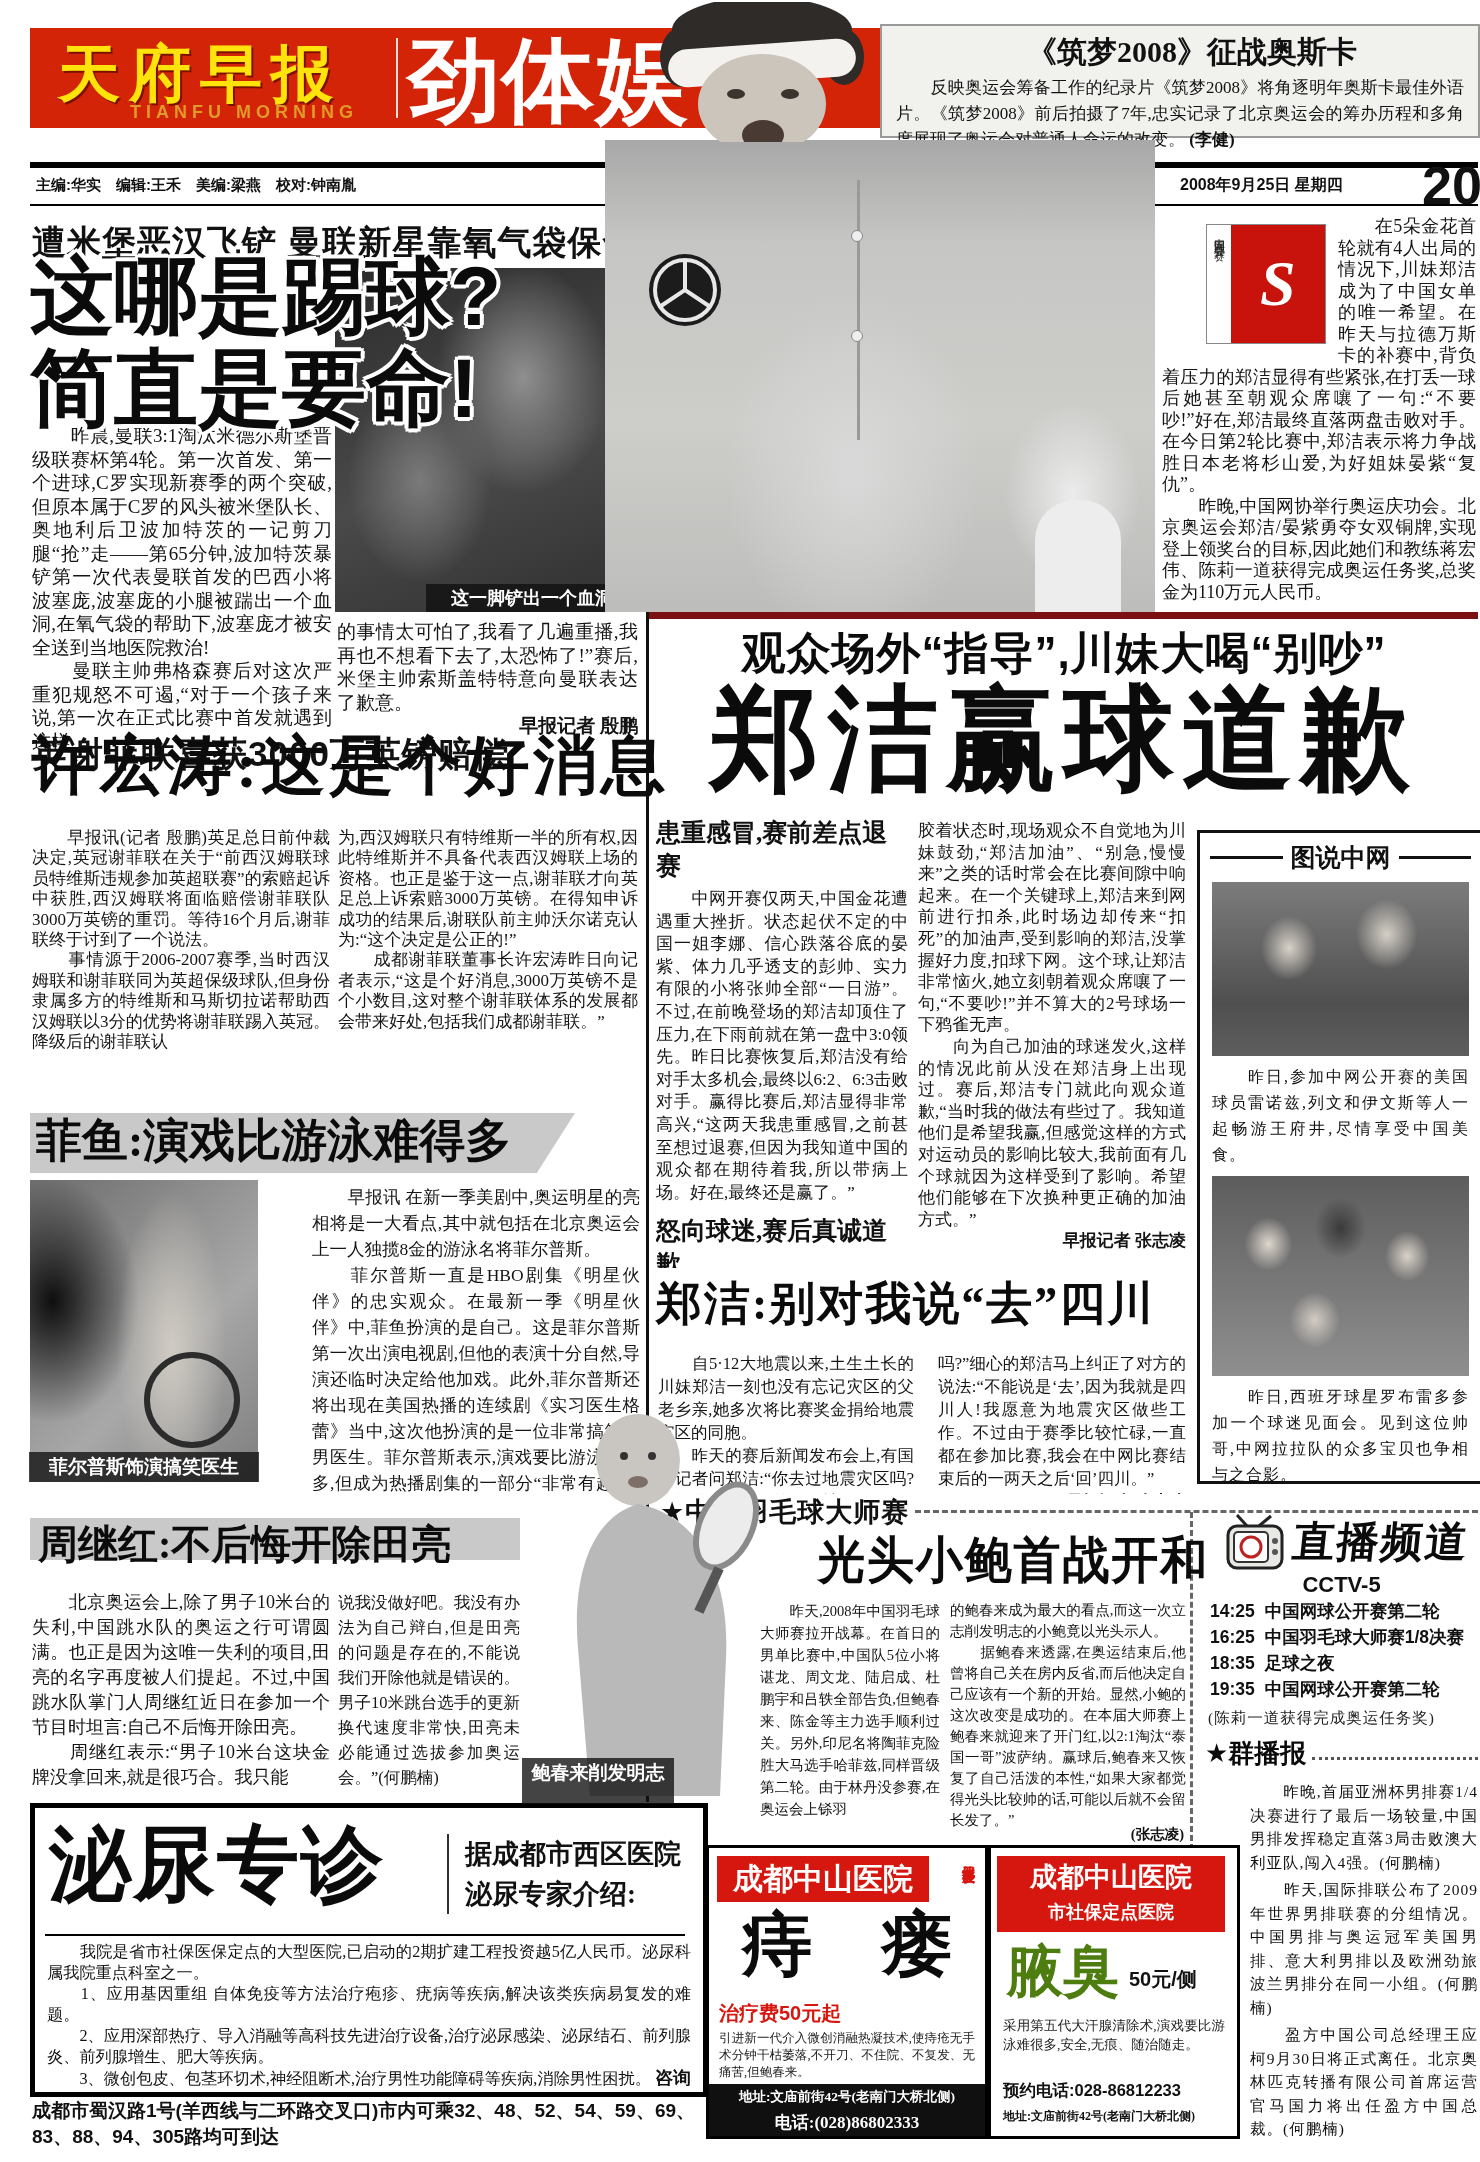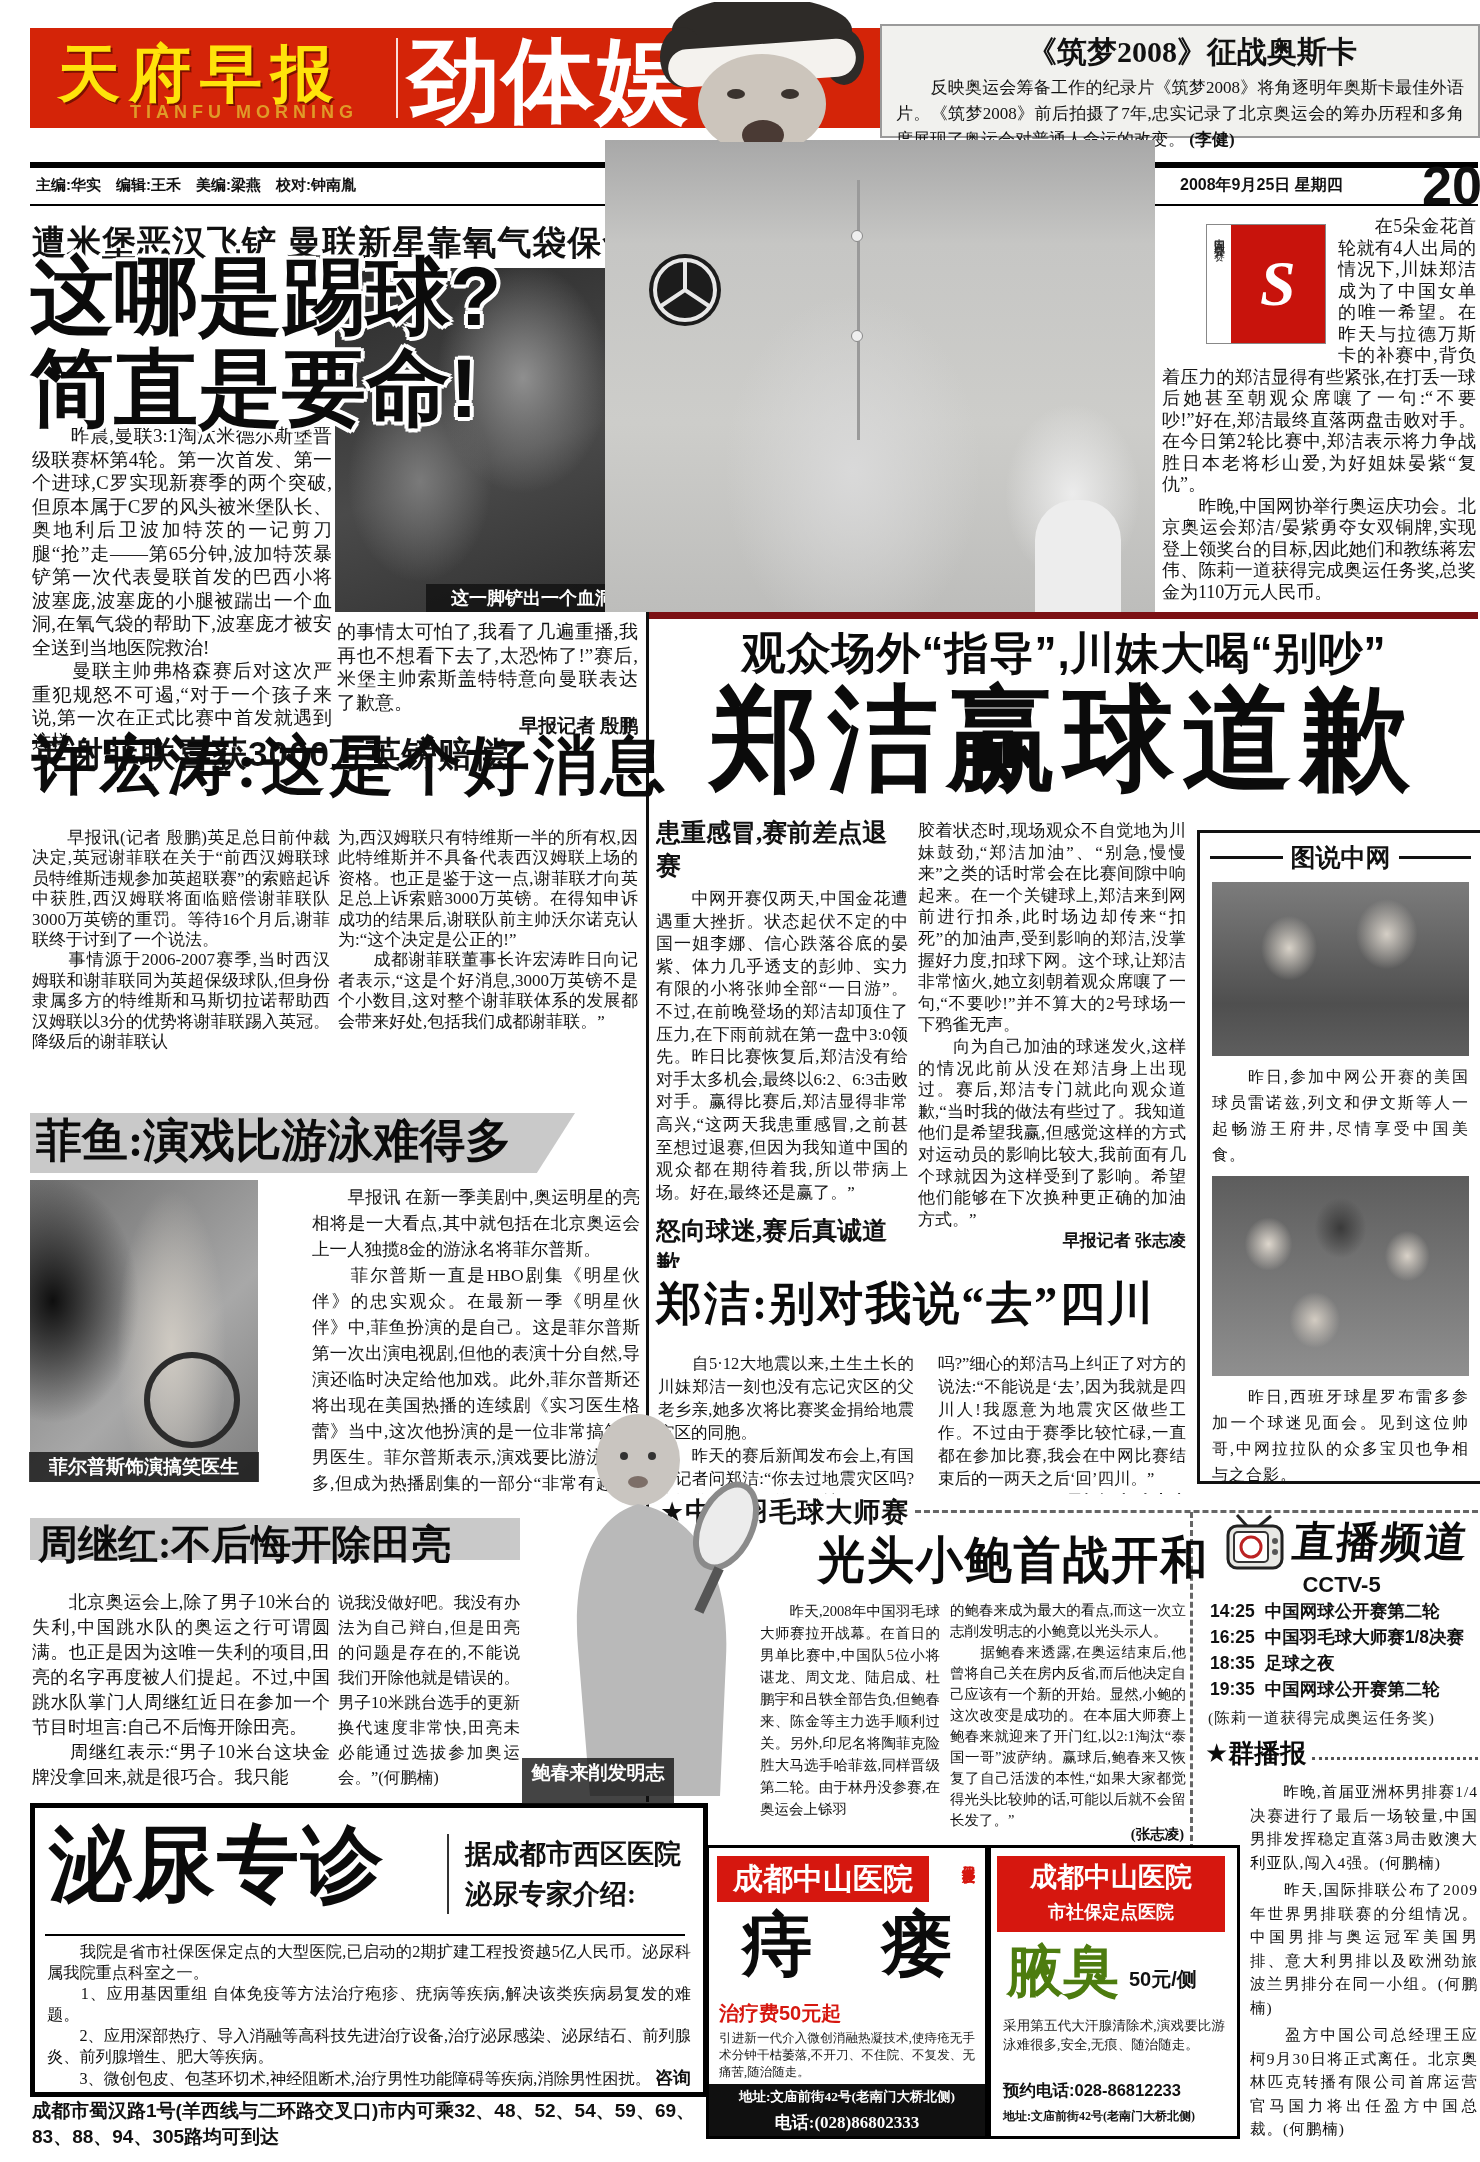--- a/index.html
+++ b/index.html
@@ -267,21 +267,21 @@
       </div>
     </div>
   </div>
   <div class="abs sans" style="left:32px;top:2098px;width:668px;font-size:19px;font-weight:700;">成都市蜀汉路1号(羊西线与二环路交叉口)市内可乘32、48、52、54、59、69、83、88、94、305路均可到达</div>
 
   <div class="abs adbox" style="left:706px;top:1845px;width:276px;height:288px;">
     <div class="adred sans" style="position:absolute;left:8px;top:8px;width:212px;height:46px;font-size:30px;font-weight:900;line-height:46px;">成都中山医院</div>
     <div class="abs vtext" style="right:8px;top:8px;height:120px;font-size:13px;font-weight:700;color:#d6170f;">假日无休 昼夜应诊</div>
     <div class="abs mega serif" style="left:0;top:60px;width:100%;text-align:center;font-size:70px;">痔　瘘</div>
     <div class="abs sans" style="left:10px;top:152px;font-size:20px;font-weight:900;color:#d6170f;">治疗费50元起</div>
-    <div class="abs j" style="left:10px;top:182px;width:256px;font-size:12.5px;line-height:17px;color:#222;">引进新一代介入微创消融热凝技术,使痔疮无手术分钟干枯萎落,不开刀、不住院、不复发、无痛苦,随治随走。</div>
+    <div class="abs j" style="left:10px;top:182px;width:256px;font-size:12.5px;line-height:17px;color:#222;">引进新一代介入微创消融热凝技术,使痔疮无手术分钟干枯萎落,不开刀、不住院、不复发、无痛苦,但鲍春来。</div>
     <div class="abs blackbar" style="left:0;bottom:26px;width:100%;height:26px;font-size:13.5px;font-weight:700;line-height:26px;">地址:文庙前街42号(老南门大桥北侧)</div>
     <div class="abs blackbar" style="left:0;bottom:0;width:100%;height:26px;font-size:17px;font-weight:900;line-height:26px;">电话:(028)86802333</div>
   </div>
 
   <div class="abs adbox" style="left:988px;top:1845px;width:246px;height:288px;">
     <div class="adred sans" style="position:absolute;left:6px;top:8px;width:228px;height:76px;">
       <div style="font-size:27px;font-weight:900;line-height:42px;">成都中山医院</div>
       <div style="font-size:18px;font-weight:700;line-height:28px;">市社保定点医院</div>
     </div>
     <div class="abs" style="left:16px;top:94px;display:flex;align-items:flex-end;gap:10px;">

